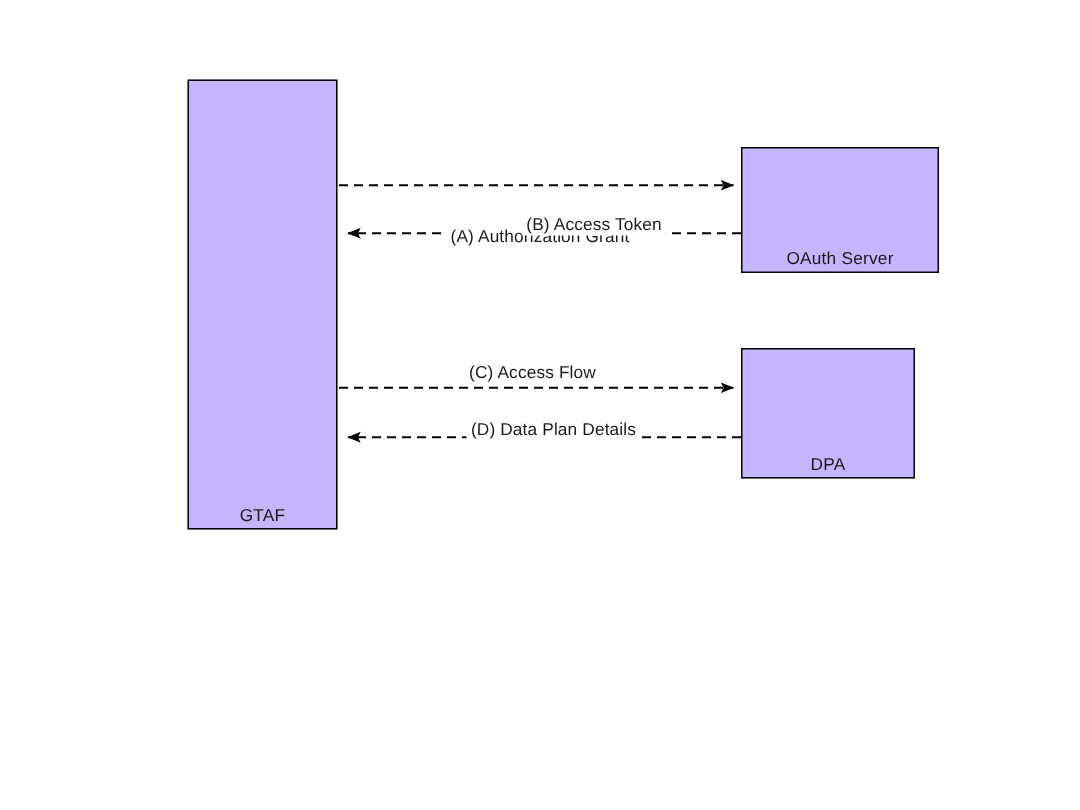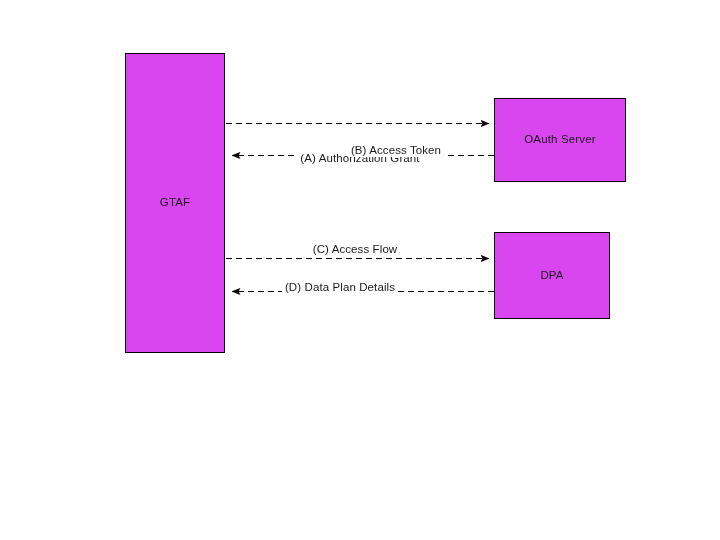--- a/index.html
+++ b/index.html
@@ -16,23 +16,23 @@
     position: relative;
     width: 720px;
     height: 540px;
     background: #ffffff;
     overflow: hidden;
   }
   .node {
     position: absolute;
     box-sizing: border-box;
     border: 1.4px solid #000000;
-    background: #d946ef;
+    background: #c4b5fd;
     display: flex;
-    align-items: center;
+    align-items: flex-end;
     justify-content: center;
   }
   .node-label {
     font-size: 11.5px;
     color: #1a1a1a;
     letter-spacing: 0.15px;
     text-align: center;
     line-height: 1.2;
     white-space: nowrap;
   }
@@ -121,16 +121,16 @@
 
     <line x1="494" y1="291.5" x2="232" y2="291.5" stroke="#000000" stroke-width="1.2" stroke-dasharray="6 4" marker-end="url(#arrow-left)"></line>
   </svg>
 
   <div class="edge-label" style="left:360px; top:108px;margin-top:44px;">(A) Authorization Grant</div>
 
   <div class="edge-label" style="left:357px; top:144px;margin-left:39px;">(B) Access Token</div>
 
   <div class="edge-label" style="left:355px; top:243px;">(C) Access Flow</div>
 
-  <div class="edge-label" style="left:340px; top:281px;">(D) Data Plan Details</div>
+  <div class="edge-label" style="left:369px; top:281px;">(D) Data Plan Details</div>
 
 
 </div>
 
 </body></html>

